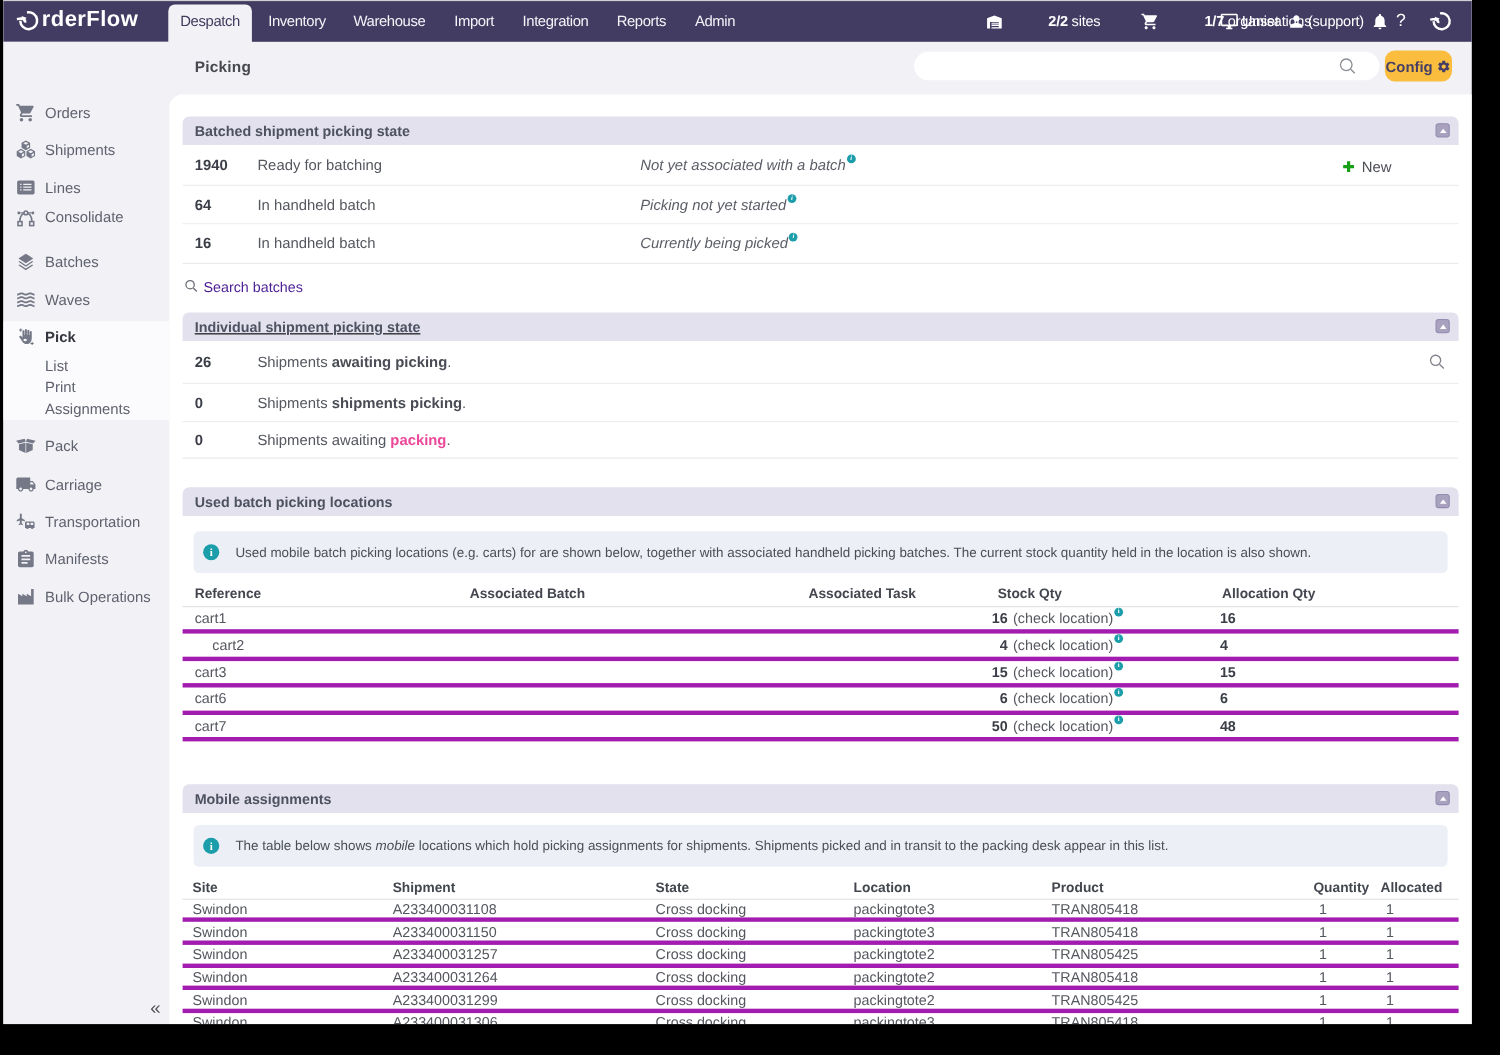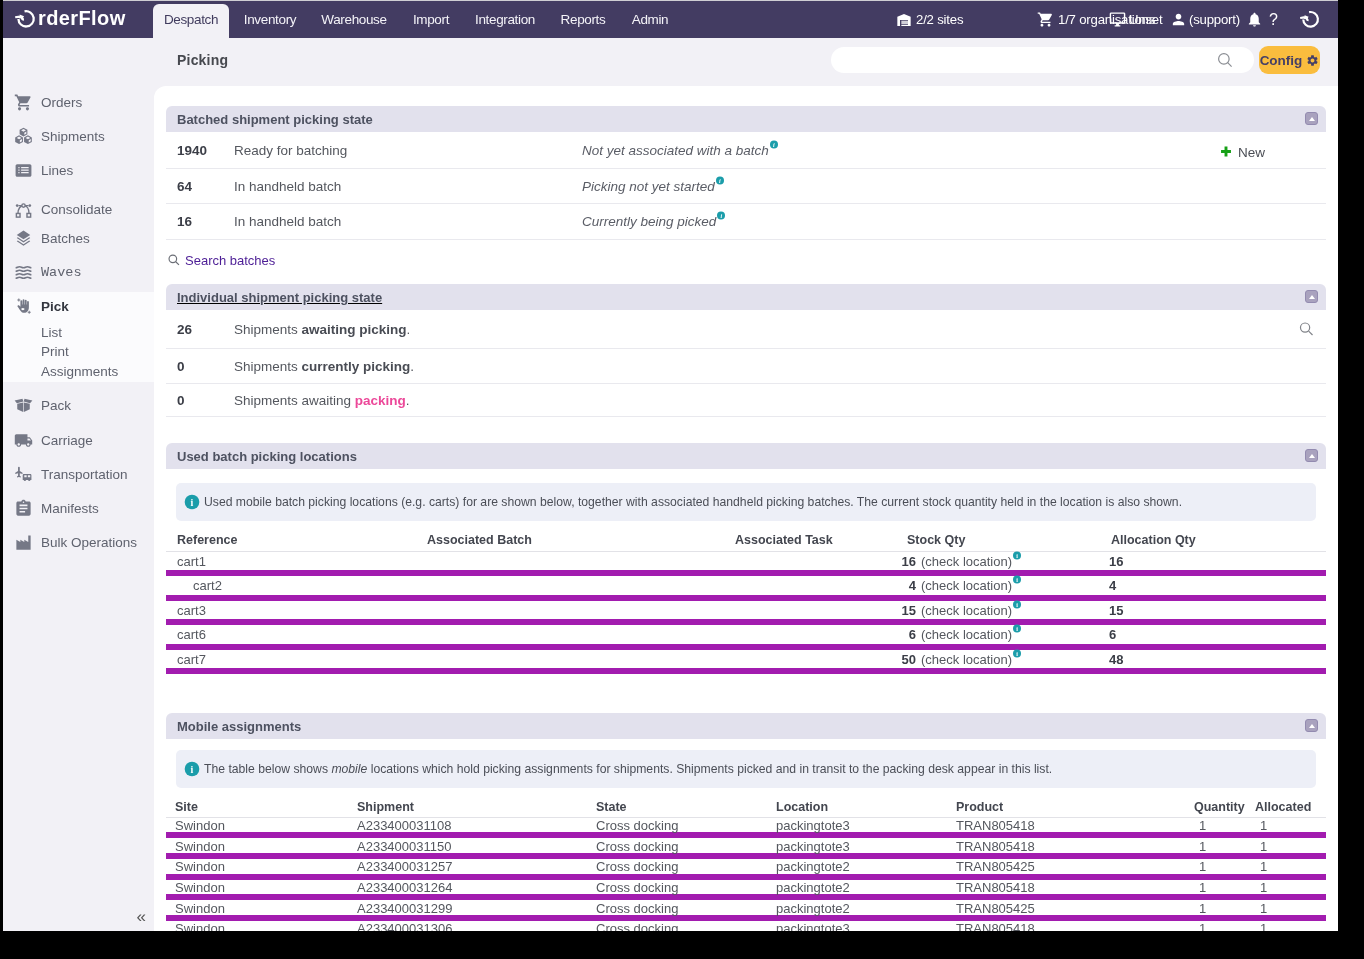--- a/index.html
+++ b/index.html
@@ -4,48 +4,48 @@
 <style>
 * { margin:0; padding:0; box-sizing:border-box; }
 html,body { width:1364px; height:959px; background:#000; font-family:"Liberation Sans", sans-serif; overflow:hidden; }
 #screen { position:absolute; left:3px; top:0; width:1335px; height:931px; background:#f2f1f6; overflow:hidden; }
 #topline { position:absolute; left:0; top:0; width:100%; height:1px; background:#cfced3; }
 #topbar { position:absolute; left:0; top:1px; width:100%; height:37px; background:#433c62; }
 .logo { position:absolute; left:12px; top:4px; height:27px; display:flex; align-items:center; color:#fff; font-size:20px; font-weight:700; letter-spacing:.4px; }
 .navtab { position:absolute; top:3px; height:34px; line-height:32px; text-align:center; color:#f4f3f8; font-size:13.5px; letter-spacing:-.35px; }
 .navtab.active { background:#f2f1f6; color:#413c5e; border-radius:6px 6px 0 0; height:35px; }
 .tbicon { position:absolute; display:flex; align-items:center; color:#fff; font-size:13.2px; letter-spacing:-.2px; }
-.tbicon b { font-weight:400; }
+.tbicon b { font-weight:700;margin-left:37px; }
 #sidebar { position:absolute; left:0; top:38px; width:151px; height:893px; background:#f2f1f6; }
 .snav { position:absolute; left:0; width:100%; height:34px; display:flex; align-items:center; color:#5f626e; font-size:13.5px; }
 .snav svg { position:absolute; left:11px; width:19px; height:19px; }
 .snav .lbl { position:absolute; left:38px; }
 .snav.active { color:#33363f; font-weight:700; }
 .ssub { position:absolute; left:38px; color:#5f626e; font-size:13.5px; height:20px; line-height:20px; }
 #card { position:absolute; left:151px; top:86px; width:1184px; height:845px; background:#fff; border-top-left-radius:12px; }
 #ptitle { position:absolute; left:174px; top:52px; font-size:14px; font-weight:700; color:#47494f; letter-spacing:.2px; }
 #searchpill { position:absolute; left:828px; top:47px; width:423px; height:26px; background:#fff; border-radius:13px; }
 #configbtn { position:absolute; left:1256px; top:46px; width:61px; height:28px; background:#fabd3e; border-radius:9px; display:flex; align-items:center; justify-content:center; gap:4px; color:#453f66; font-size:13.5px; font-weight:700; }
 .panel { position:absolute; left:163px; width:1160px; }
 .phead { height:25.5px; background:#e2e1ed; border-radius:6px 6px 0 0; display:flex; align-items:center; position:relative; }
 .phead .pt { margin-left:11px; margin-top:2px; font-size:13px; font-weight:700; color:#4d5160; }
 .collapse { position:absolute; right:8px; top:6px; width:13px; height:13px; background:#a9a2be; border:1px solid #938bb0; border-radius:3px; }
 .collapse:after { content:""; position:absolute; left:2.5px; top:4px; width:0; height:0; border-left:3.5px solid transparent; border-right:3.5px solid transparent; border-bottom:4.5px solid #fff; }
 .prow { position:relative; border-bottom:1px solid #e9e9ee; background:#fff; }
 .num { position:absolute; left:11px; top:50%; transform:translateY(-50%); font-weight:700; font-size:13.5px; color:#3b3e47; }
 .rlbl { position:absolute; left:68px; top:50%; transform:translateY(-50%); font-size:13.5px; color:#54575e; }
 .ritalic { position:absolute; left:416px; top:50%; transform:translateY(-50%); font-style:italic; font-size:13.5px; color:#5a5d66; }
-.trow { position:absolute; left:0; width:100%; border-bottom:6px solid #a21caf; }
+.trow { position:absolute; left:0; width:100%; border-bottom:4px solid #a21caf; }
 .tc { position:absolute; top:50%; transform:translateY(-50%); font-size:13px; color:#54575e; white-space:nowrap; }
 .th { position:absolute; top:50%; transform:translateY(-50%); font-size:12.5px; font-weight:700; color:#43464f; white-space:nowrap; }
 .supinfo { display:inline-block; width:8px; height:8px; background:#1b9daa; border-radius:50%; position:relative; top:-6px; margin-left:1px; }
 .supinfo:after{ content:"i"; position:absolute; left:0; top:0; width:8px; height:8px; line-height:8px; color:#fff; font-size:6px; font-family:"Liberation Serif",serif; font-weight:700; text-align:center;}
 .infobox { position:absolute; left:10px; right:10px; background:#edeff7; border-radius:5px; display:flex; align-items:center; color:#4b4e57; font-size:12.2px; }
 .icirc { position:absolute; left:8px; top:50%; margin-top:-8px; width:16px; height:16px; }
-.infobox .itext { margin-left:28px;text-align:center; }
+.infobox .itext { margin-left:38px;text-align:center; }
 .bnum { font-weight:700; color:#3b3e47; }
 </style>
 </head>
 <body>
 <div id="screen">
 <div id="topline"></div>
 <div id="topbar">
 <div class="logo">
         <svg width="22" height="22" viewBox="0 0 24 24" style="margin-right:1px">
           <path fill="none" stroke="#fff" stroke-width="2.5" d="M10.4 3.65 A8.35 8.35 0 1 1 3.75 11.9"></path>
@@ -114,41 +114,41 @@
           <path fill-rule="evenodd" d="M17.6 10.4 22.5 13.2 V18.8 L17.6 21.6 12.7 18.8 V13.2 Z M17.6 12.1 14.6 13.8 17.6 15.5 20.6 13.8 Z M18.6 16.8 21.2 15.3 V18 L18.6 19.5 Z"></path>
         </svg>
         <span class="lbl">Shipments</span>
       </div>
 <div class="snav" style="top:115px;">
         <svg viewBox="0 0 24 24" fill="#757886">
           <path d="M20 4H4c-1.1 0-2 .9-2 2v12c0 1.1.9 2 2 2h16c1.1 0 2-.9 2-2V6c0-1.1-.9-2-2-2zM7 9H5.5V7.5H7V9zm0 3.2H5.5v-1.5H7v1.5zm0 3.3H5.5V14H7v1.5zM18.5 9H9V7.5h9.5V9zm0 3.2H9v-1.5h9.5v1.5zm0 3.3H9V14h9.5v1.5z"></path>
         </svg>
         <span class="lbl">Lines</span>
       </div>
-<div class="snav" style="top:154px;padding-left:28px;">
+<div class="snav" style="top:142px;padding-left:28px;">
         <svg viewBox="0 0 24 24" fill="none" stroke="#757886" stroke-width="1.8">
           <path d="M5 17 C5 11, 8 7, 12 7 C16 7, 19 11, 19 17" fill="none"></path>
           <rect x="3" y="17" width="4.6" height="4.6" fill="#f2f1f6"></rect>
           <rect x="16.4" y="17" width="4.6" height="4.6" fill="#f2f1f6"></rect>
           <circle cx="4" cy="7" r="1.7" fill="#757886" stroke="none"></circle>
           <circle cx="20" cy="7" r="1.7" fill="#757886" stroke="none"></circle>
           <circle cx="12" cy="7" r="2.1" fill="#f2f1f6"></circle>
           <path d="M5.7 7 H9.9 M14.1 7 H18.3" stroke-width="1.6"></path>
         </svg>
         <span class="lbl">Consolidate</span>
       </div>
 <div class="snav" style="top:183px;">
         <svg viewBox="0 0 24 24" fill="#757886">
           <path d="M12 2 3.5 7.5 12 13l8.5-5.5z"></path>
           <path d="M12 15.2 4.8 10.5 3.5 11.4 12 17l8.5-5.6-1.3-.9z"></path>
           <path d="M12 19.2 4.8 14.5 3.5 15.4 12 21l8.5-5.6-1.3-.9z"></path>
         </svg>
         <span class="lbl">Batches</span>
       </div>
-<div class="snav" style="top:217px;font-family:Liberation Mono, monospace;">
+<div class="snav" style="top:217px;">
         <svg viewBox="0 0 24 24" fill="#757886">
           <path d="M17 16.99c-1.35 0-2.2.42-2.95.8-.65.33-1.18.6-2.05.6-.9 0-1.4-.25-2.05-.6-.75-.38-1.57-.8-2.95-.8s-2.2.42-2.95.8c-.65.33-1.17.6-2.05.6v1.95c1.35 0 2.2-.42 2.95-.8.65-.33 1.17-.6 2.05-.6s1.4.25 2.05.6c.75.38 1.57.8 2.95.8s2.2-.42 2.95-.8c.65-.33 1.18-.6 2.05-.6.9 0 1.4.25 2.05.6.75.38 1.58.8 2.95.8v-1.95c-.9 0-1.4-.25-2.05-.6-.75-.38-1.6-.8-2.95-.8zm0-4.45c-1.35 0-2.2.43-2.95.8-.65.32-1.18.6-2.05.6-.9 0-1.4-.25-2.05-.6-.75-.38-1.57-.8-2.95-.8s-2.2.43-2.95.8c-.65.32-1.17.6-2.05.6v1.95c1.35 0 2.2-.43 2.95-.8.65-.35 1.15-.6 2.05-.6s1.4.25 2.05.6c.75.38 1.57.8 2.95.8s2.2-.43 2.95-.8c.65-.35 1.15-.6 2.05-.6s1.4.25 2.05.6c.75.38 1.58.8 2.95.8v-1.95c-.9 0-1.4-.25-2.05-.6-.75-.38-1.6-.8-2.95-.8zm2.95-8.08c-.75-.38-1.58-.81-2.95-.81s-2.2.43-2.95.81c-.65.32-1.18.6-2.05.6-.9 0-1.4-.25-2.05-.6-.75-.37-1.57-.81-2.95-.81s-2.2.43-2.95.81c-.65.32-1.17.6-2.05.6v1.93c1.35 0 2.2-.43 2.95-.8.65-.33 1.17-.6 2.05-.6s1.4.25 2.05.6c.75.38 1.57.8 2.95.8s2.2-.43 2.95-.8c.65-.33 1.18-.6 2.05-.6.9 0 1.4.25 2.05.6.75.38 1.58.8 2.95.8V5.04c-.9 0-1.4-.25-2.05-.58zM17 8.09c-1.35 0-2.2.43-2.95.8-.65.35-1.15.6-2.05.6s-1.4-.25-2.05-.6c-.75-.38-1.57-.8-2.95-.8s-2.2.43-2.95.8c-.65.35-1.15.6-2.05.6v1.95c1.35 0 2.2-.43 2.95-.8.65-.32 1.18-.6 2.05-.6s1.4.25 2.05.6c.75.38 1.57.8 2.95.8s2.2-.43 2.95-.8c.65-.32 1.18-.6 2.05-.6.9 0 1.4.25 2.05.6.75.37 1.58.8 2.95.8V9.49c-.9 0-1.4-.25-2.05-.6-.75-.38-1.6-.8-2.95-.8z"></path>
         </svg>
         <span class="lbl">Waves</span>
       </div>
 <div class="snav active" style="top:251px;">
         <svg viewBox="0 0 24 24" fill="#757886">
           <path d="M8.1 10.2 V5.1 a1.15 1.15 0 0 1 2.3 0 V9.4 h.5 V3.9 a1.15 1.15 0 0 1 2.3 0 V9.4 h.5 V4.6 a1.15 1.15 0 0 1 2.3 0 V9.4 h.5 V6.2 a1.15 1.15 0 0 1 2.3 0 V12.9 c0 4.2-2.5 7.1-5.9 7.1-2.3 0-3.9-1.2-5.2-3.3-.8-1.3-2.1-3.3-3.1-4.5-.4-.5-.3-1.2.2-1.6.5-.4 1.3-.4 1.8.1 l1.5 1.7 Z M11.2 13.9 a2.1 1.35 0 1 0 .02 0 Z" fill-rule="evenodd"></path>
           <path d="M4.2 3.3 h1.3 V2 h1.2 v1.3 H8 v1.2 H6.7 v1.3 H5.5 V4.5 H4.2 Z"></path>
           <path d="M17.3 18.6 h1.3 v-1.3 h1.2 v1.3 h1.3 v1.2 h-1.3 v1.3 h-1.2 v-1.3 h-1.3 Z"></path>
@@ -237,21 +237,21 @@
 <div class="prow" style="height:39.5px;">
         <span class="num">26</span>
         <span class="rlbl">Shipments <b style="color:#494c54">awaiting picking</b>.</span>
 <svg width="17" height="17" viewBox="0 0 24 24" fill="none" stroke="#808389" stroke-width="1.7" style="position:absolute;right:11px;top:50%;transform:translateY(-50%);">
           <circle cx="10" cy="10" r="6.5"></circle>
           <path d="M15 15l5.5 5.5"></path>
         </svg>
       </div>
 <div class="prow" style="height:35px;">
         <span class="num">0</span>
-        <span class="rlbl">Shipments <b style="color:#494c54">currently picking</b>.</span>
+        <span class="rlbl">Shipments <b style="color:#494c54">shipments picking</b>.</span>
       </div>
 <div class="prow" style="height:32.5px;">
         <span class="num">0</span>
         <span class="rlbl">Shipments awaiting <b style="color:#ec4899">packing</b>.</span>
       </div>
 </div>
 
 <div class="panel" style="top:443px;">
 <div class="phead">
         <span class="pt">Used batch picking locations</span>

